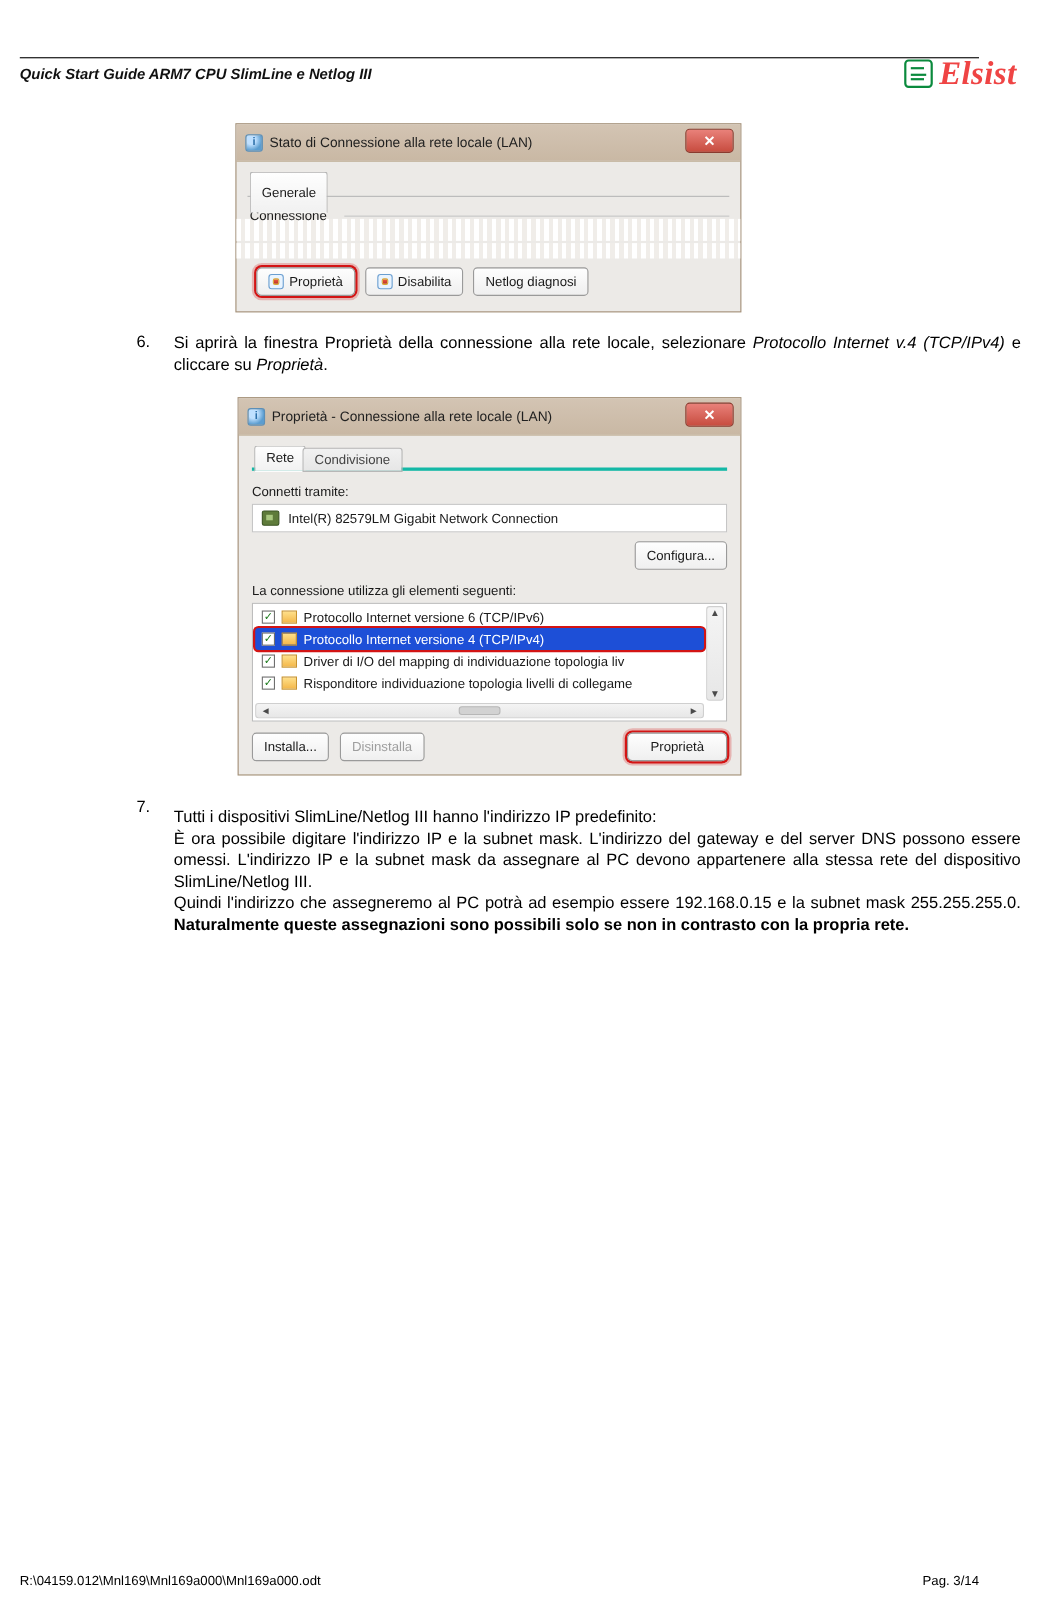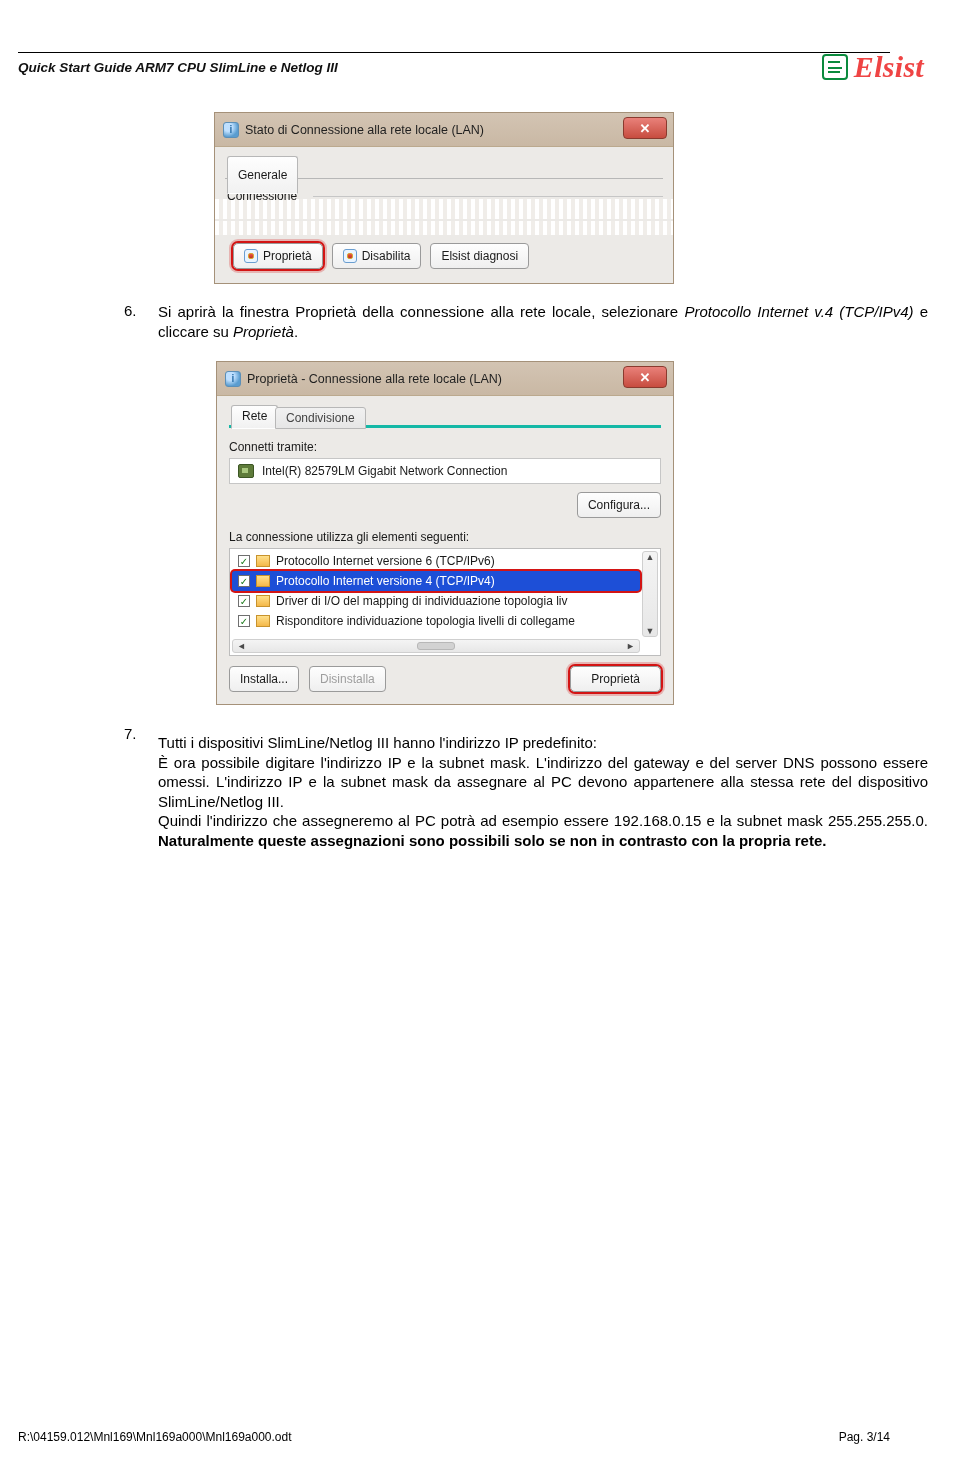--- a/index.html
+++ b/index.html
@@ -299,21 +299,21 @@
       <div class="btnrow">
         <button class="winbtn red-ring">
           <span class="smallico shield"></span>
           <span>Proprietà</span>
         </button>
         <button class="winbtn">
           <span class="smallico shield"></span>
           <span>Disabilita</span>
         </button>
         <button class="winbtn">
-          <span>Elsist diagnosi</span>
+          <span>Netlog diagnosi</span>
         </button>
       </div>
     </div>
   </div>
 
   <div class="para6-wrap">
     <div class="li-num">6.</div>
     <div class="para-text">
       <span>Si aprirà la finestra Proprietà della connessione alla rete locale, selezionare </span><span class="ital">Protocollo Internet v.4 (TCP/IPv4)</span><span> e cliccare su </span><span class="ital">Proprietà</span><span>.</span>
     </div>

